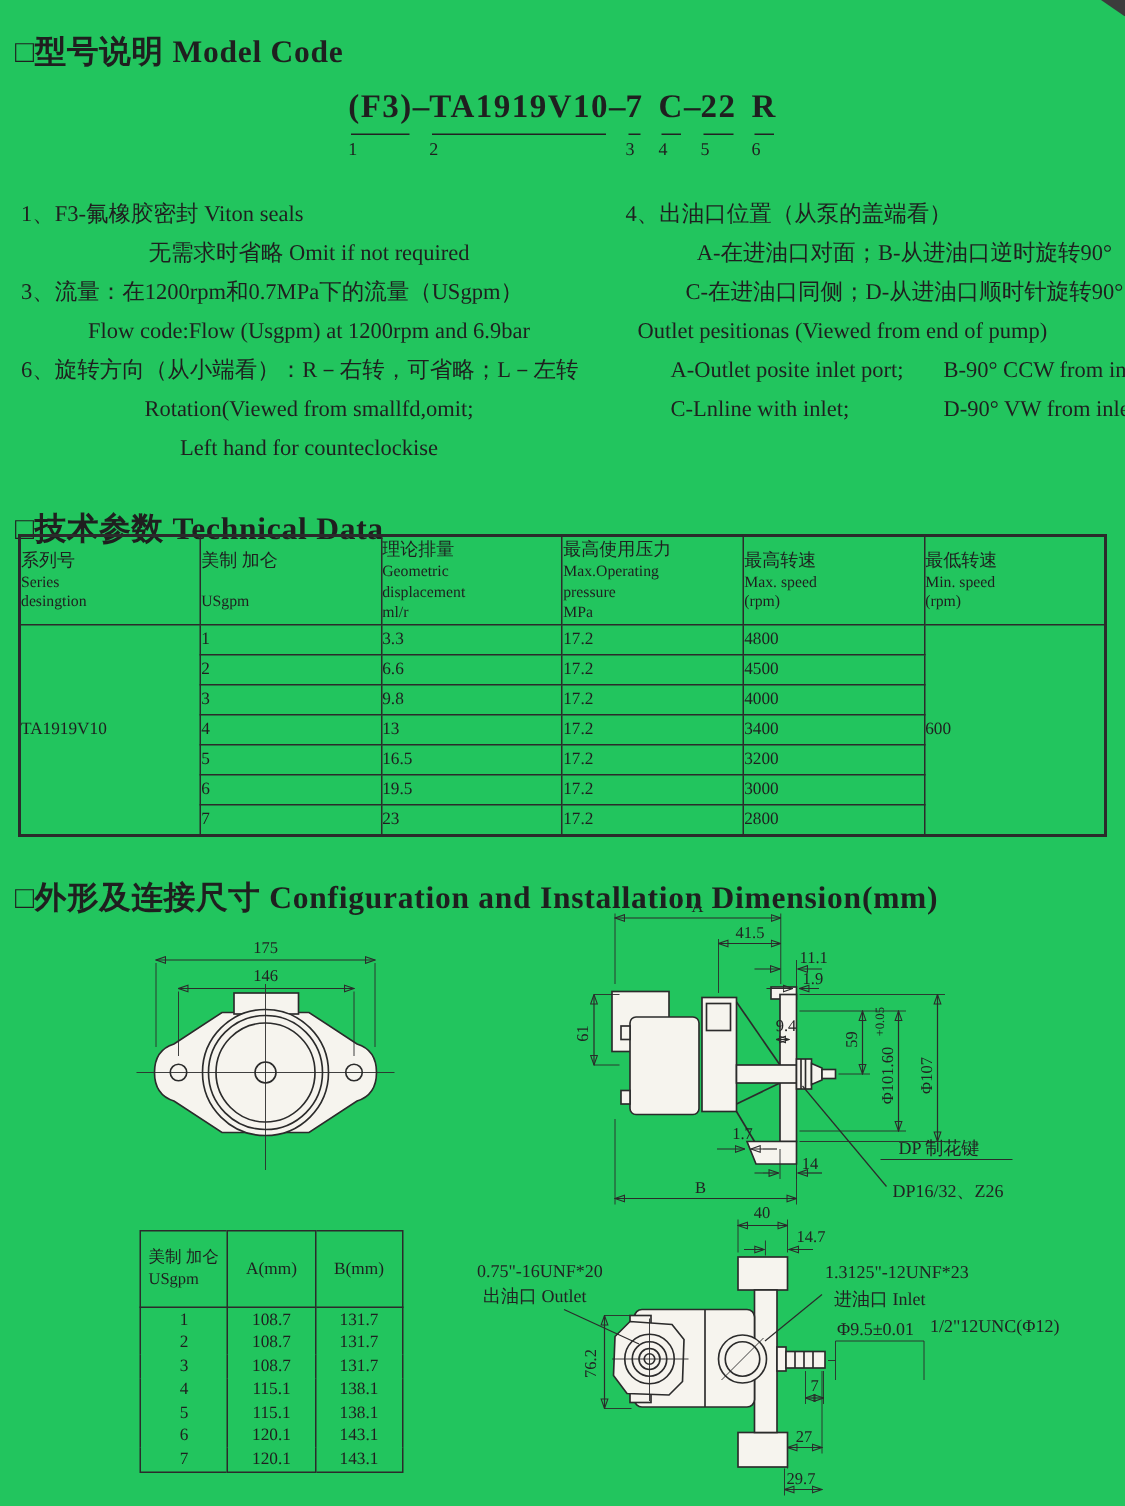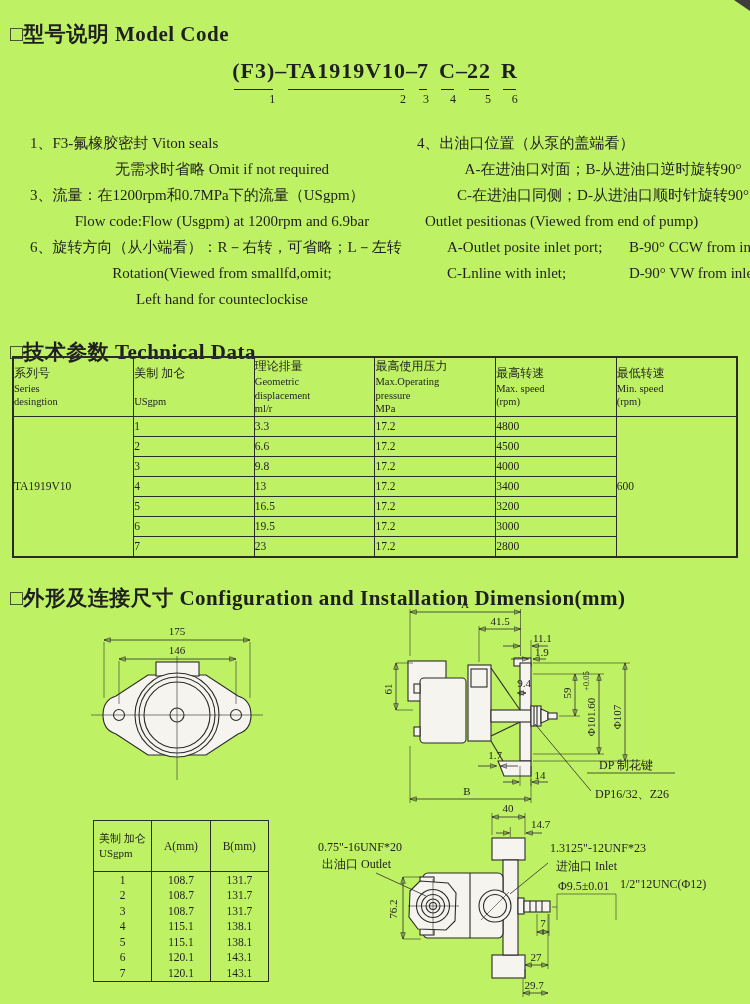--- a/index.html
+++ b/index.html
@@ -1,39 +1,39 @@
 <!DOCTYPE html>
 <html><head>
 <meta charset="utf-8">
 <style>
   html,body{margin:0;padding:0;background:#e9e7e0;}
   .page{
     position:relative;width:750px;height:1004px;margin:0 auto;
-    background:#bef264;color:#1f1f1f;overflow:hidden;
+    background:#22c55e;color:#1f1f1f;overflow:hidden;
     font-family:"Liberation Serif","DejaVu Serif",serif;
   }
   .corner-mark{position:absolute;right:0;top:0;width:16px;height:11px;
     background:#3c3c3c;clip-path:polygon(0 0,100% 0,100% 100%);}
   .sec-title{position:absolute;font-size:21px;font-weight:bold;letter-spacing:.5px;white-space:nowrap;}
   .t1{left:10px;top:6px;}
   .t2{left:10px;top:324px;}
   .t3{left:10px;top:570px;}
 
   
   .code-block{position:absolute;top:58px;left:0;width:100%;
     display:flex;justify-content:center;align-items:flex-start;}
-  .code-seg{display:flex;flex-direction:column;align-items:flex-end;}
+  .code-seg{display:flex;flex-direction:column;align-items:flex-start;}
   .code-text{font-size:22px;font-weight:bold;letter-spacing:1px;line-height:26px;white-space:pre;}
   .code-line{align-self:stretch;height:3px;border-bottom:1.6px solid #222;margin:2px 2px 0;}
   .code-num{font-size:12px;margin-top:2px;}
   .code-sep{font-size:22px;font-weight:bold;line-height:26px;min-width:10px;text-align:center;white-space:pre;}
 
   
   .ncol{position:absolute;top:130px;font-size:15px;}
-  .ncol.left{left:30px;width:362px;}
+  .ncol.left{left:14px;width:362px;}
   .ncol.right{left:417px;width:350px;}
   .nline{line-height:26px;white-space:nowrap;}
   .ind{padding-left:22px;text-align:center;}
   .ind2{padding-left:8px;}
   .two{display:flex;padding-left:30px;}
   .two .a{width:182px;}
 
   
   .tech-table{position:absolute;left:12px;top:356px;width:726px;
     border-collapse:collapse;text-align:left;font-size:11.5px;

